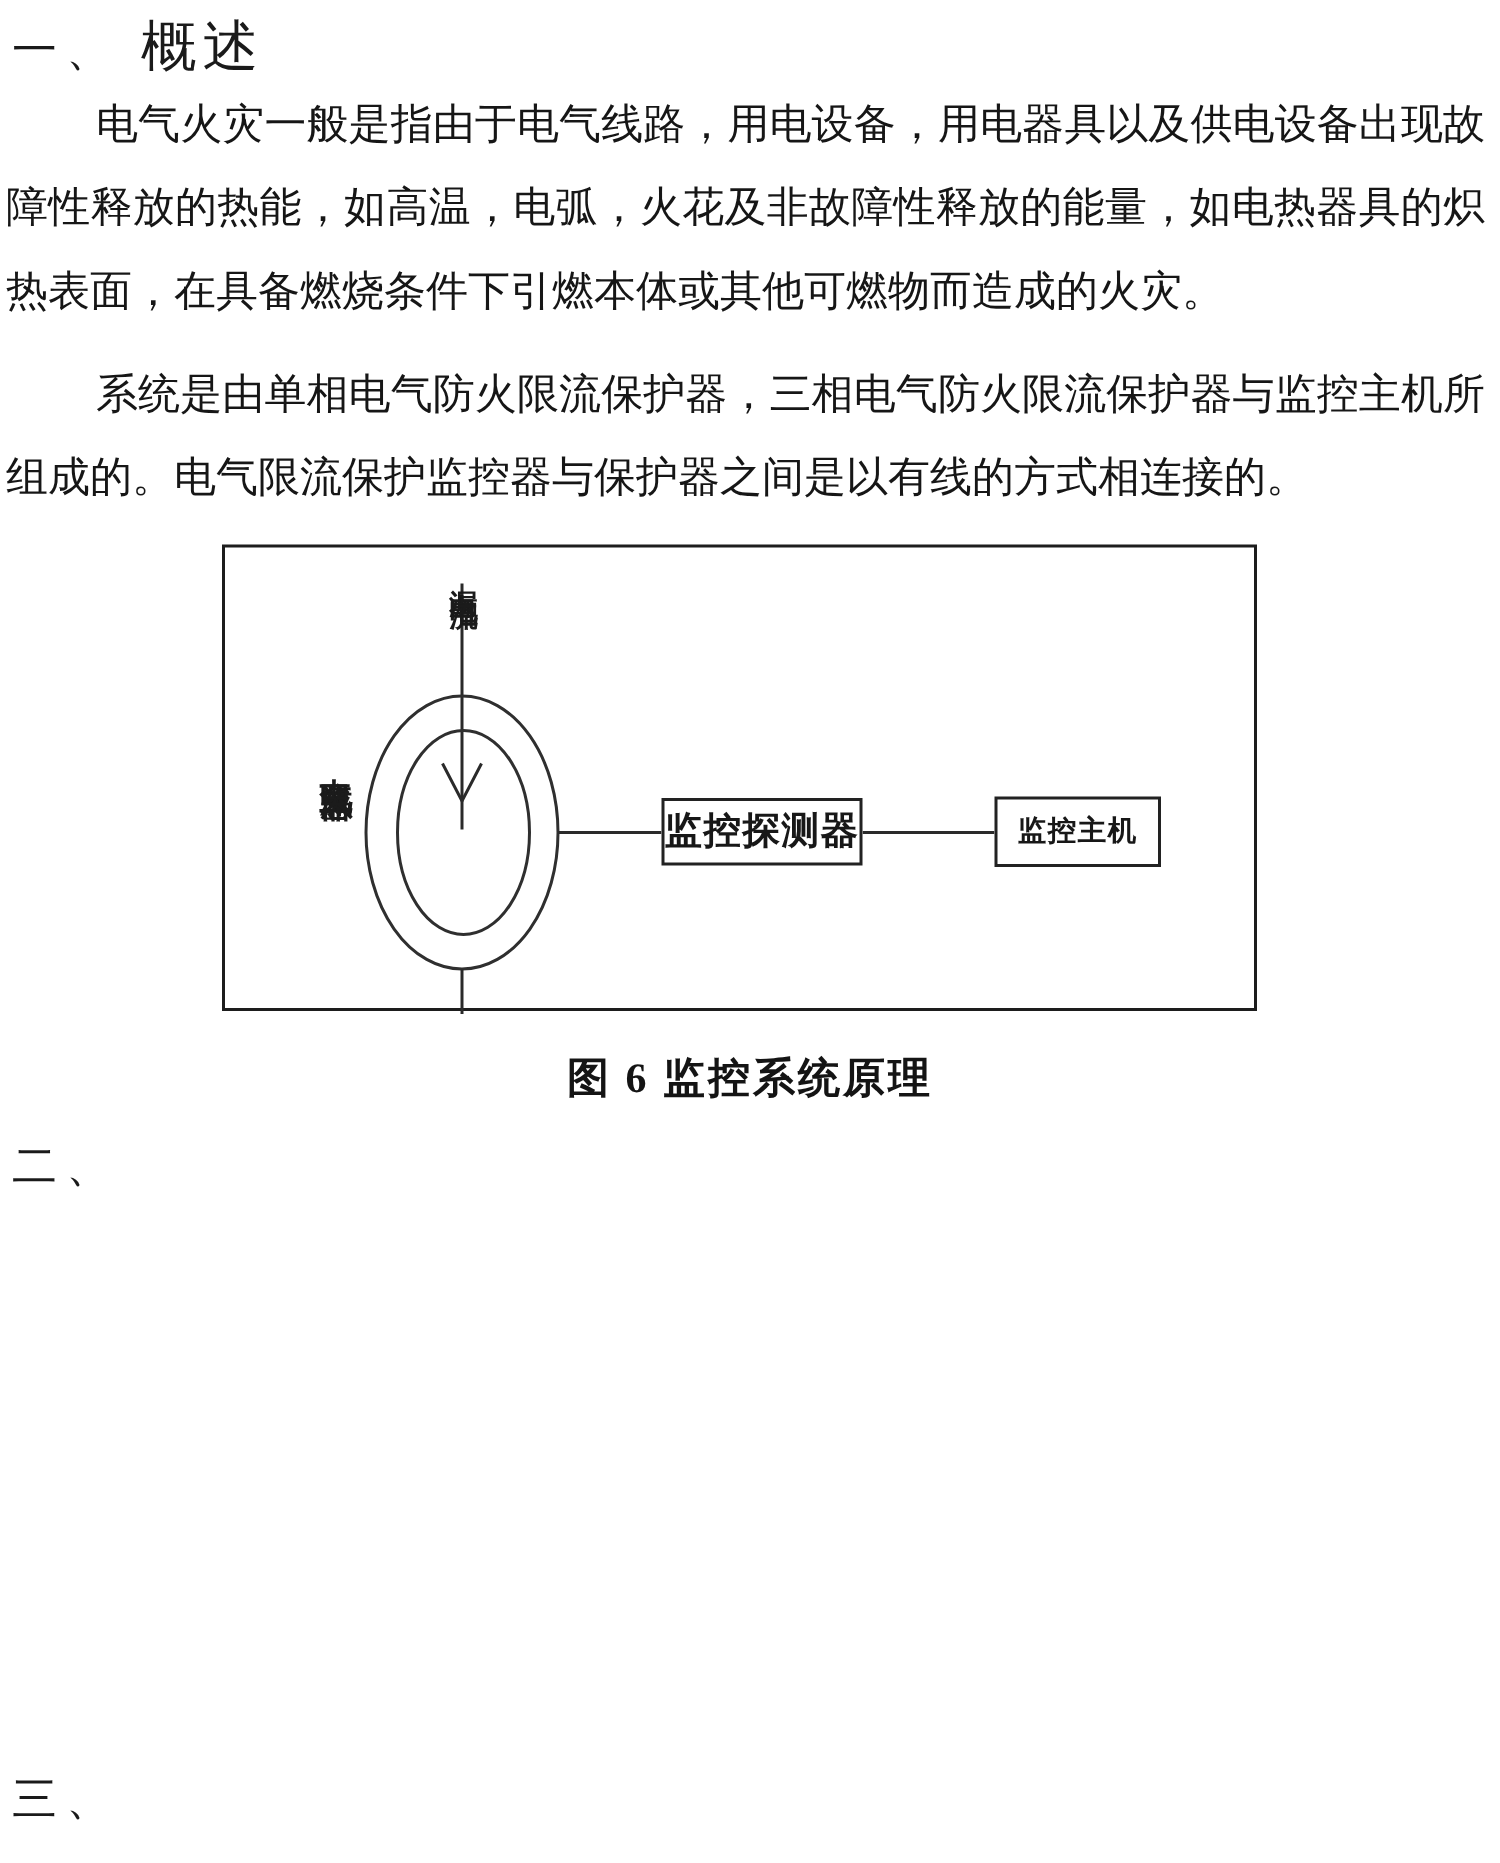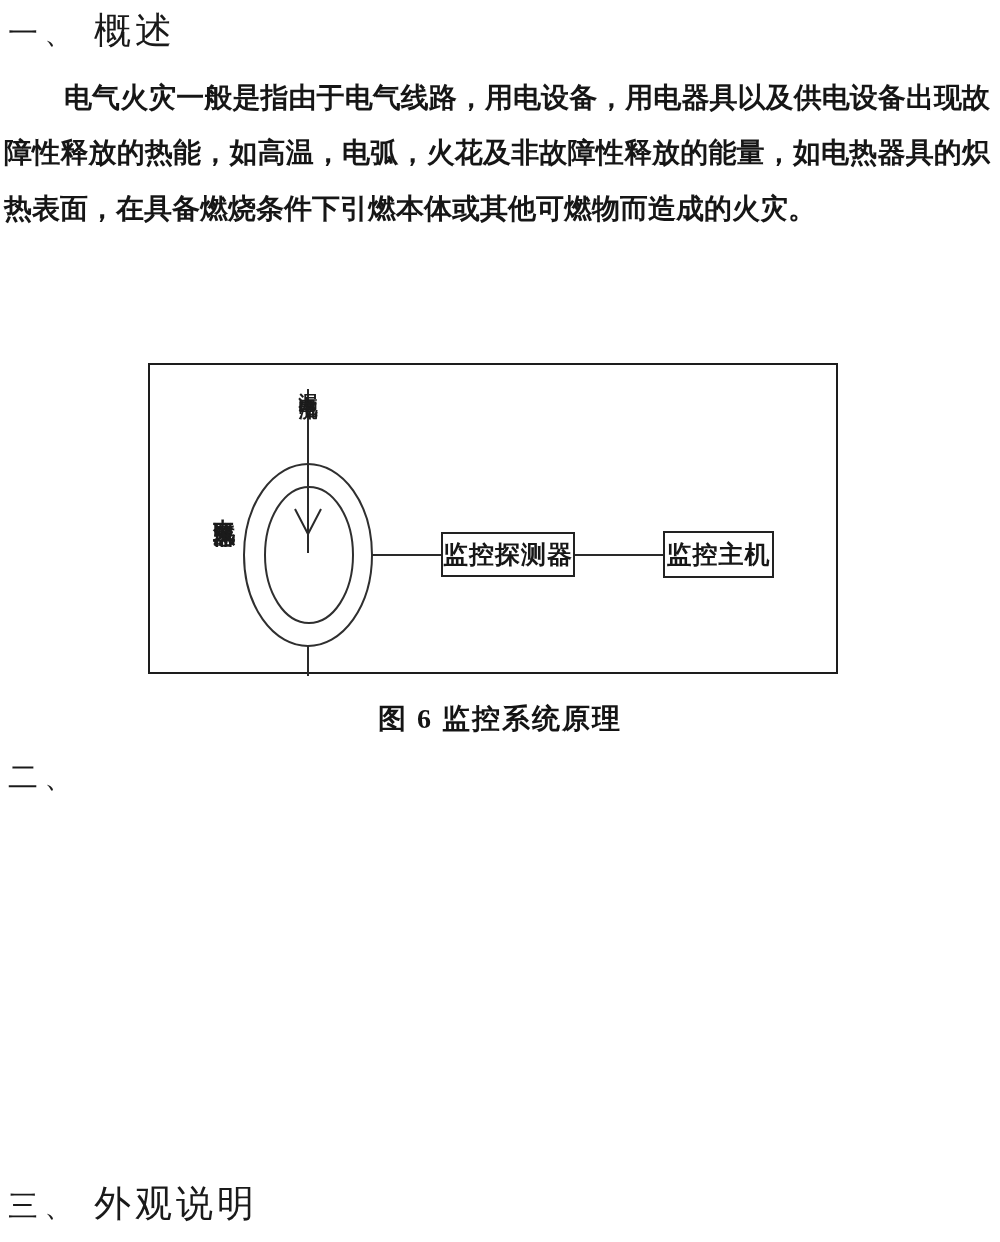--- a/index.html
+++ b/index.html
@@ -81,51 +81,52 @@
     text-align: center;
     color: #171717;
     white-space: nowrap;
   }
   .box-detector {
     left: 291px; top: 167px; width: 134px; height: 45px;
     font-size: 25px; line-height: 41px; letter-spacing: 1px;
   }
   .box-host {
     left: 513px; top: 166px; width: 111px; height: 47px;
-    font-size: 25px; line-height: 43px; letter-spacing: 1px;
+    font-size: 19px; line-height: 43px; letter-spacing: 1px;
   }
   .figure-caption {
     position: absolute;
     top: 700px;
     left: 0;
     width: 100%;
     text-align: center;
     font-size: 28px;
     font-weight: bold;
     letter-spacing: 2px;
     color: #141414;
   }
   .h1 { top: 6px; }
   .h2 { top: 757px; }
   .h3 { top: 1179px; }
-  .p1 { top: 70px; font-weight: bold; }
+  .p1 { top: 56px; }
   .p2 { top: 236px; }
   .p3 { top: 832px; }
 </style>
 </head>
 <body>
 
 <div class="page">
 
   <div class="heading h1">
     <span class="h-num">一、</span>
     <span class="h-title">概述</span>
   </div>
 
   <div class="para para-flush p1">电气火灾一般是指由于电气线路，用电设备，用电器具以及供电设备出现故障性释放的热能，如高温，电弧，火花及非故障性释放的能量，如电热器具的炽热表面，在具备燃烧条件下引燃本体或其他可燃物而造成的火灾。</div>
+  <div class="para para-flush p2">系统是由单相电气防火限流保护器，三相电气防火限流保护器与监控主机所组成的。电气限流保护监控器与保护器之间是以有线的方式相连接的。</div>
 
   <div class="figure-frame">
     <svg width="690" height="311" viewBox="0 0 690 311">
 
       <line x1="158" y1="24" x2="158" y2="188" stroke="#2a2a2a" stroke-width="2"></line>
 
       <polyline points="145,144 158,169 171,144" fill="none" stroke="#2a2a2a" stroke-width="2"></polyline>
 
       <ellipse cx="158" cy="190" rx="64" ry="91" fill="none" stroke="#2f2f2f" stroke-width="2"></ellipse>
       <ellipse cx="159" cy="190" rx="44" ry="68" fill="none" stroke="#2f2f2f" stroke-width="2"></ellipse>
@@ -145,16 +146,15 @@
 
   <div class="figure-caption">图 6 监控系统原理</div>
 
   <div class="heading h2">
     <span class="h-num">二、</span>
   </div>
 
 
   <div class="heading h3">
     <span class="h-num">三、</span>
-    <span class="h-title">外观说明</span>
   </div>
 
 </div>
 
 </body></html>

